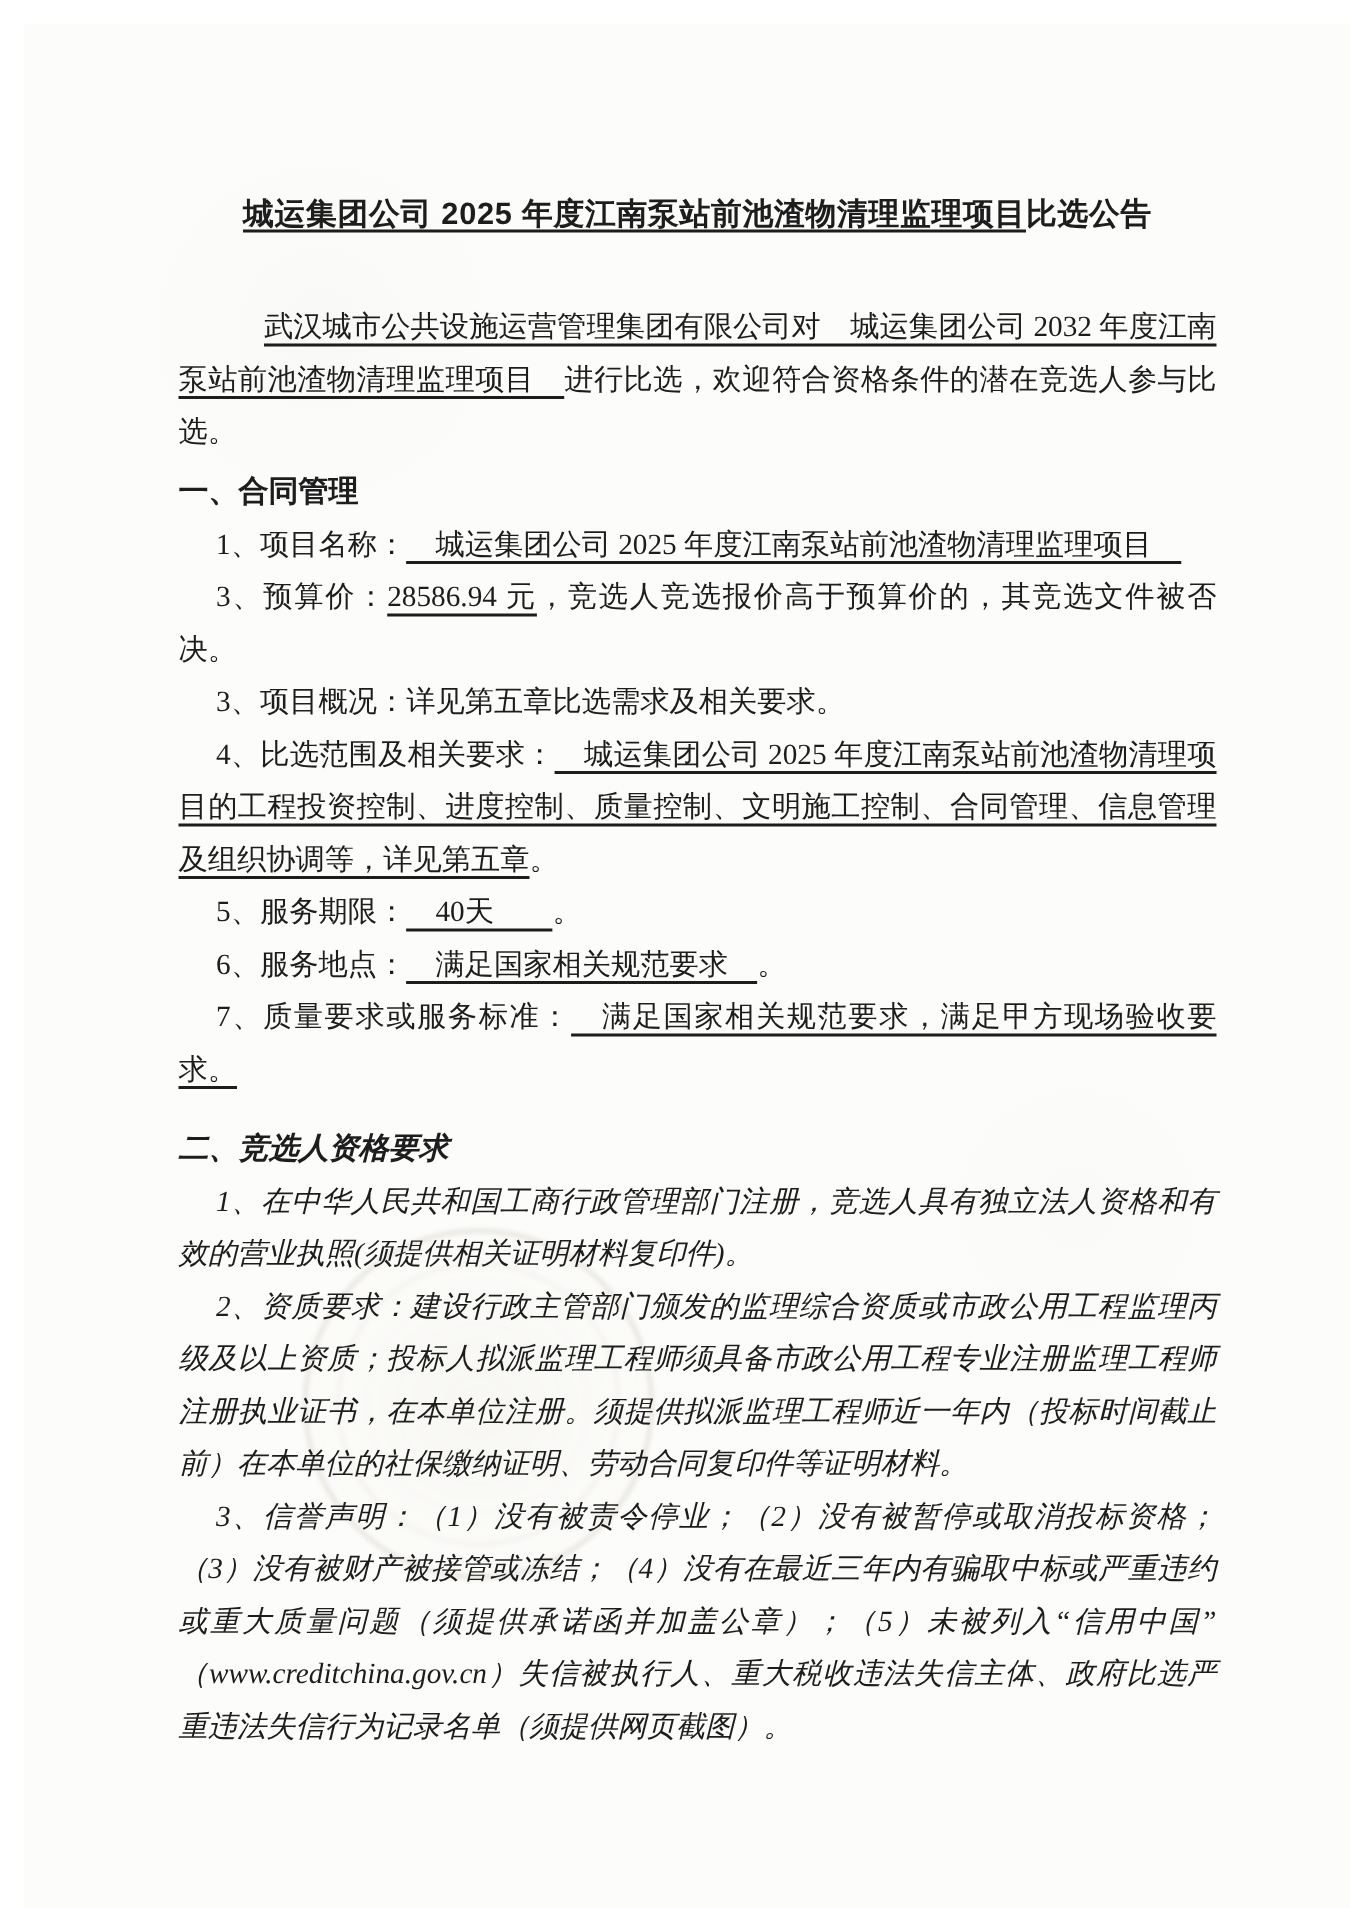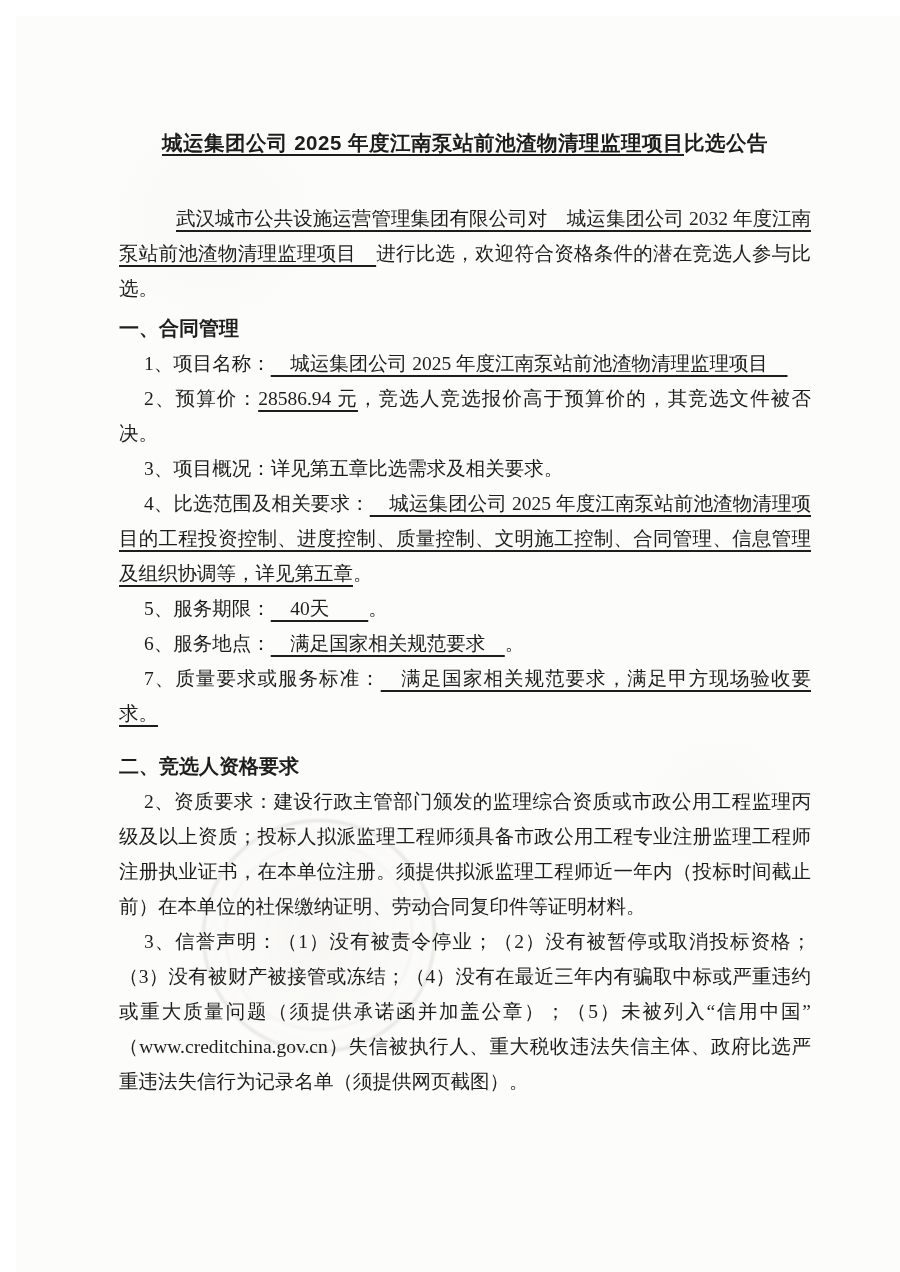--- a/index.html
+++ b/index.html
@@ -48,21 +48,21 @@
   .doc-title .u { text-underline-offset: 4px; }
   .para {
     margin: 0;
     text-align: justify;
   }
   .intro {
     text-indent: 57px;
     margin-bottom: 5px;
   }
   .section { margin: 0; }
-  .section + .section { margin-top: 18px; }
+  .section + .section { margin-top: 18px; font-style: italic; }
   .section-heading {
     margin: 0;
     font-size: 20px;
     line-height: 35px;
     font-weight: 700;
     font-family: "Liberation Sans", "DejaVu Sans", sans-serif;
   }
   .item { text-indent: 25px; }
   
   .seal {
@@ -99,28 +99,29 @@
   <div class="content">
 
     <h1 class="doc-title"><span class="u">城运集团公司 2025 年度江南泵站前池渣物清理监理项目</span><span>比选公告</span></h1>
 
     <p class="para intro" id="intro-paragraph"><span class="u">武汉城市公共设施运营管理集团有限公司对　城运集团公司 2032 年度江南泵站前池渣物清理监理项目　</span><span>进行比选，欢迎符合资格条件的潜在竞选人参与比选。</span></p>
 
     <div id="sections">
         <div class="section">
           <p class="section-heading">一、合同管理</p>
           <p class="para item"><span>1、项目名称：</span><span class="u">　城运集团公司 2025 年度江南泵站前池渣物清理监理项目　</span></p>
-          <p class="para item"><span>2、预算价：</span><span class="u">28586.94 元</span><span>，竞选人竞选报价高于预算价的，其竞选文件被否决。</span></p>
+          <p class="para item"><span>3、预算价：</span><span class="u">28586.94 元</span><span>，竞选人竞选报价高于预算价的，其竞选文件被否决。</span></p>
           <p class="para item"><span>3、项目概况：详见第五章比选需求及相关要求。</span></p>
           <p class="para item"><span>4、比选范围及相关要求：</span><span class="u">　城运集团公司 2025 年度江南泵站前池渣物清理项目的工程投资控制、进度控制、质量控制、文明施工控制、合同管理、信息管理及组织协调等，详见第五章</span><span>。</span></p>
           <p class="para item"><span>5、服务期限：</span><span class="u">　40天　　</span><span>。</span></p>
           <p class="para item"><span>6、服务地点：</span><span class="u">　满足国家相关规范要求　</span><span>。</span></p>
           <p class="para item"><span>7、质量要求或服务标准：</span><span class="u">　满足国家相关规范要求，满足甲方现场验收要求。</span></p>
         </div>
         <div class="section">
           <p class="section-heading">二、竞选人资格要求</p>
+          <p class="para item"><span>1、在中华人民共和国工商行政管理部门注册，竞选人具有独立法人资格和有效的营业执照(须提供相关证明材料复印件)。</span></p>
           <p class="para item"><span>2、资质要求：建设行政主管部门颁发的监理综合资质或市政公用工程监理丙级及以上资质；投标人拟派监理工程师须具备市政公用工程专业注册监理工程师注册执业证书，在本单位注册。须提供拟派监理工程师近一年内（投标时间截止前）在本单位的社保缴纳证明、劳动合同复印件等证明材料。</span></p>
           <p class="para item"><span>3、信誉声明：（1）没有被责令停业；（2）没有被暂停或取消投标资格；（3）没有被财产被接管或冻结；（4）没有在最近三年内有骗取中标或严重违约或重大质量问题（须提供承诺函并加盖公章）；（5）未被列入“信用中国”（www.creditchina.gov.cn）失信被执行人、重大税收违法失信主体、政府比选严重违法失信行为记录名单（须提供网页截图）。</span></p>
         </div>
       </div>
 
   </div>
 </div>
 
 </body></html>

